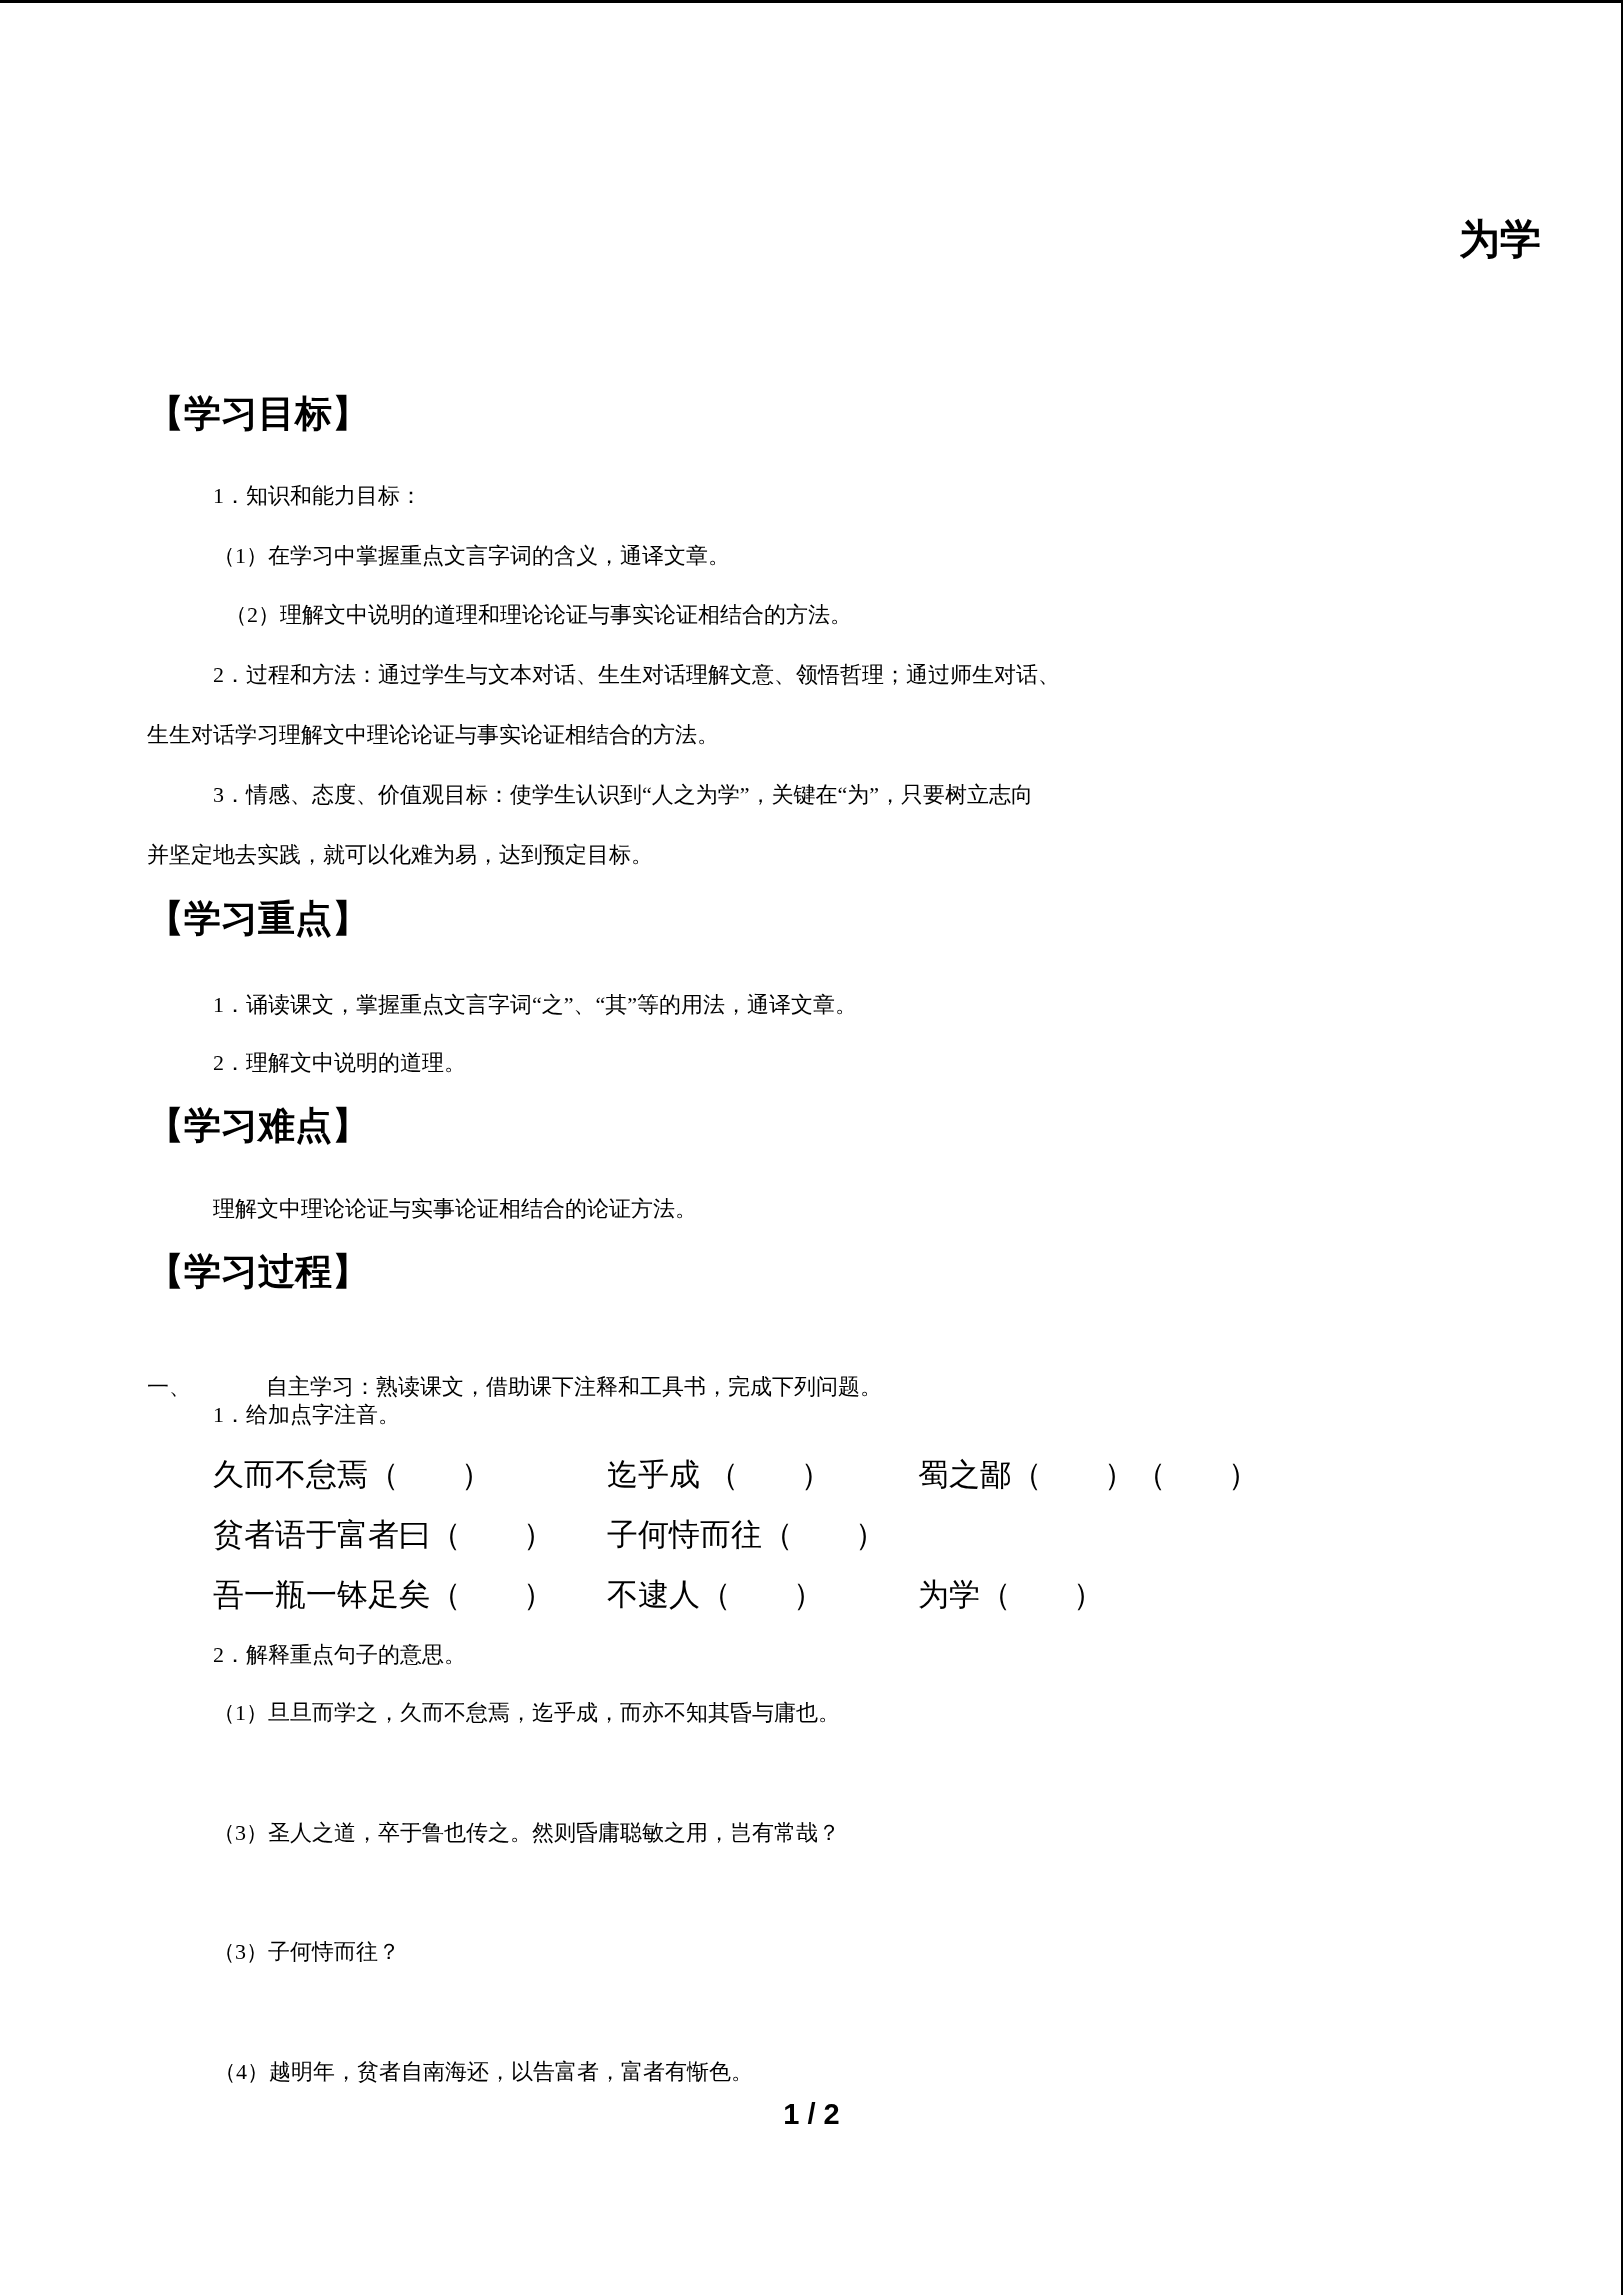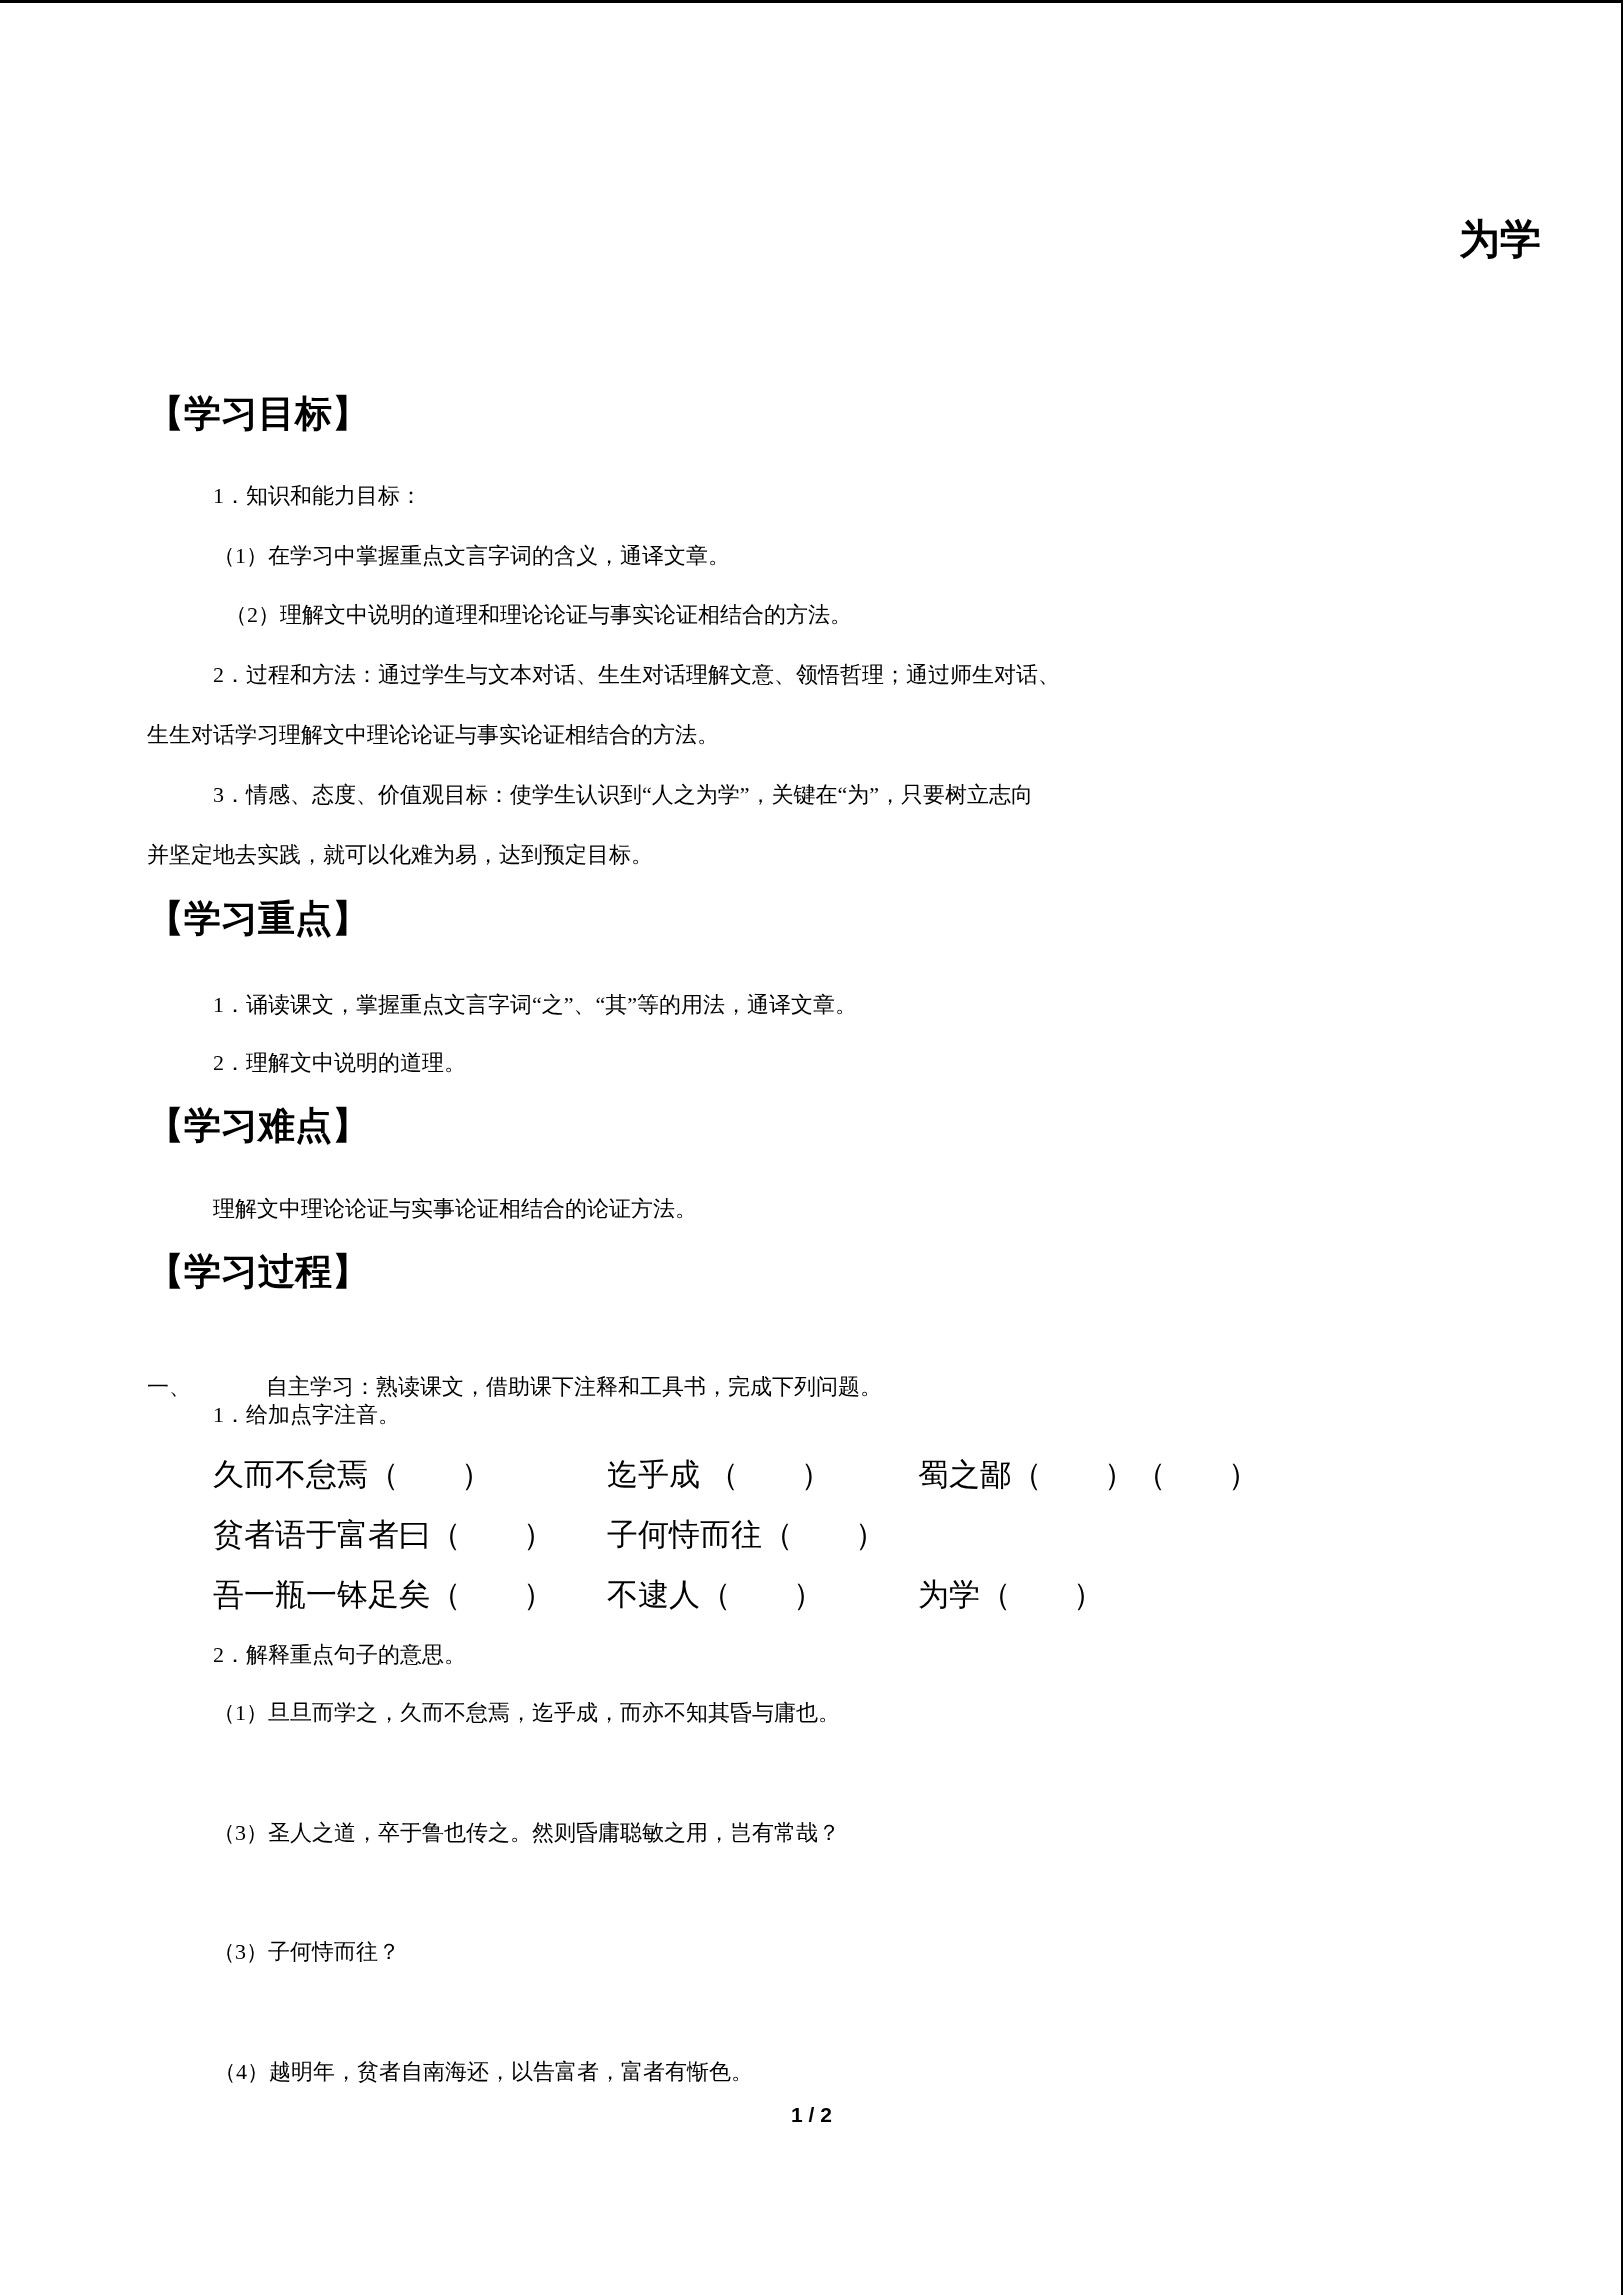--- a/index.html
+++ b/index.html
@@ -47,21 +47,21 @@
       font-weight: bold;
       font-family: "DejaVu Sans", "Liberation Sans", sans-serif;
       white-space: nowrap;
     }
     .pinyin-row { position: absolute; left: 0; width: 1337px; height: 41px; }
     .pinyin-item {
       position: absolute; white-space: nowrap; font-size: 31px; line-height: 41px;
     }
     .page-num {
       position: absolute; left: 0; width: 1623px; top: 2101px;
-      text-align: center; font-size: 21px; line-height: 27px; font-weight: bold;
+      text-align: center; font-size: 29px; line-height: 27px; font-weight: bold;
       font-family: "Liberation Sans", "DejaVu Sans", sans-serif;
     }
     .enum-label { display: inline-block; width: 119px; }
   </style>
 </head>
 <body>
 
 <div class="frame-top"></div>
 <div class="frame-right"></div>
 

